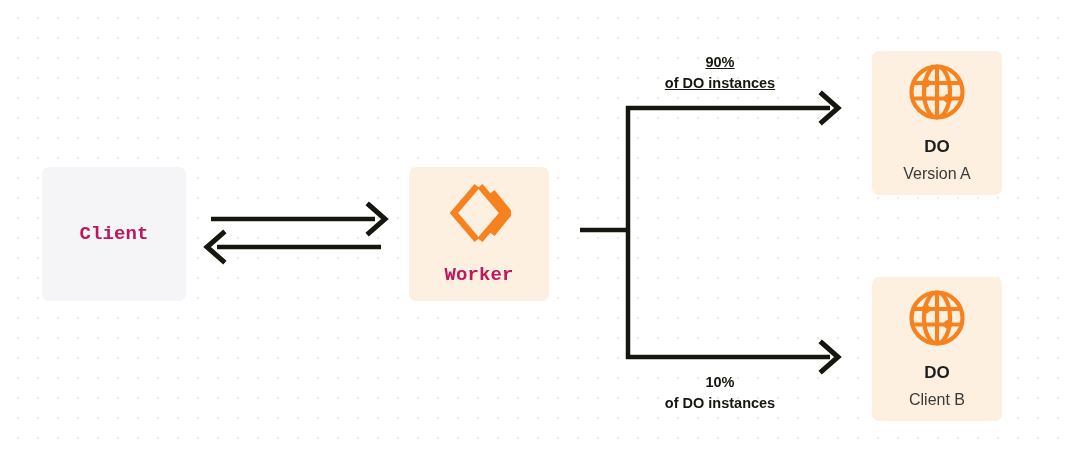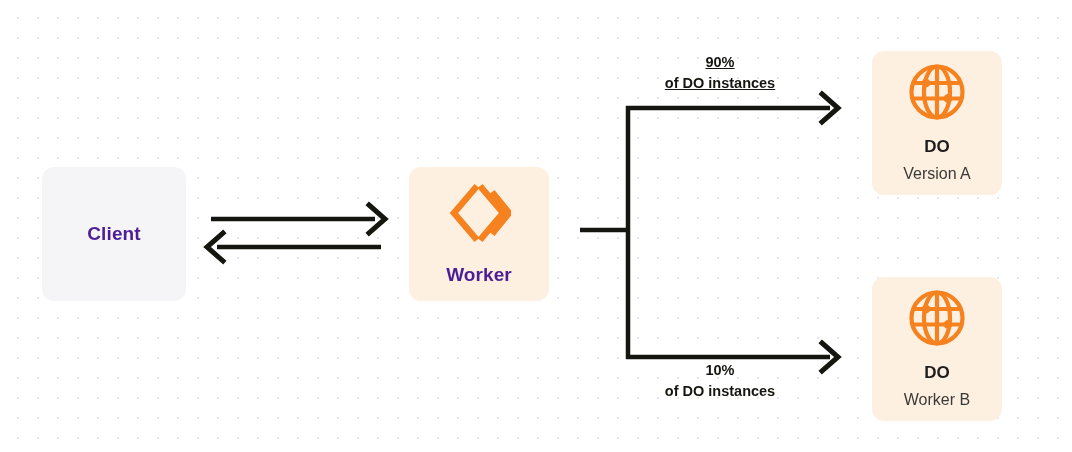--- a/index.html
+++ b/index.html
@@ -19,21 +19,21 @@
     background-position: 8px 8px;
     overflow: hidden;
   }
   .node {
     position: absolute;
     box-sizing: border-box;
     display: flex;
     flex-direction: column;
     align-items: center;
     justify-content: center;
-    border-radius: 12px;
+    border-radius: 7px;
   }
   #node-client {
     left: 42px;
     top: 167px;
     width: 144px;
     height: 134px;
     background: #f5f5f7;
   }
   #node-worker {
     left: 409px;
@@ -53,22 +53,23 @@
   #node-do-b {
     left: 872px;
     top: 277px;
     width: 130px;
     height: 144px;
     background: #fdf0e1;
   }
   .node-label {
     font-size: 19px;
     font-weight: 700;
-    color: #4c1d95;
+    color: #be185d;
     letter-spacing: 0.1px;
+    font-family: Liberation Mono, monospace;
   }
   .node-label-sm {
     font-size: 17px;
     font-weight: 700;
     color: #1d1d1b;
     letter-spacing: 0.1px;
   }
   .node-sub {
     font-size: 16px;
     font-weight: 400;
@@ -99,21 +100,21 @@
     white-space: pre-line;
     width: 260px;
   }
   #label-top {
     left: 590px;
     top: 52px;
     text-decoration: underline;
   }
   #label-bottom {
     left: 590px;
-    top: 360px;
+    top: 372px;
   }
 </style>
 </head>
 <body>
 
 <div id="canvas">
 
   <svg class="edge-svg" viewBox="0 0 1072 452">
     <g fill="none" stroke="#15160f" stroke-width="4.5" stroke-linecap="butt" stroke-linejoin="miter">
 
@@ -180,21 +181,21 @@
           <ellipse cx="29" cy="29" rx="13" ry="25.5"></ellipse>
           <line x1="29" y1="3.5" x2="29" y2="54.5"></line>
           <line x1="5.5" y1="20" x2="52.5" y2="20"></line>
           <line x1="3.5" y1="35.5" x2="54.5" y2="35.5"></line>
         </g>
         <circle cx="18" cy="20" r="4.4" fill="#f6821f"></circle>
         <circle cx="40" cy="35.5" r="4.4" fill="#f6821f"></circle>
       </svg>
     </span>
     <span class="node-label-sm">DO</span>
-    <span class="node-sub">Worker B</span>
+    <span class="node-sub">Client B</span>
   </div>
 
   <div class="edge-label" id="label-top">90%
 of DO instances</div>
   <div class="edge-label" id="label-bottom">10%
 of DO instances</div>
 
 </div>
 
 </body></html>

